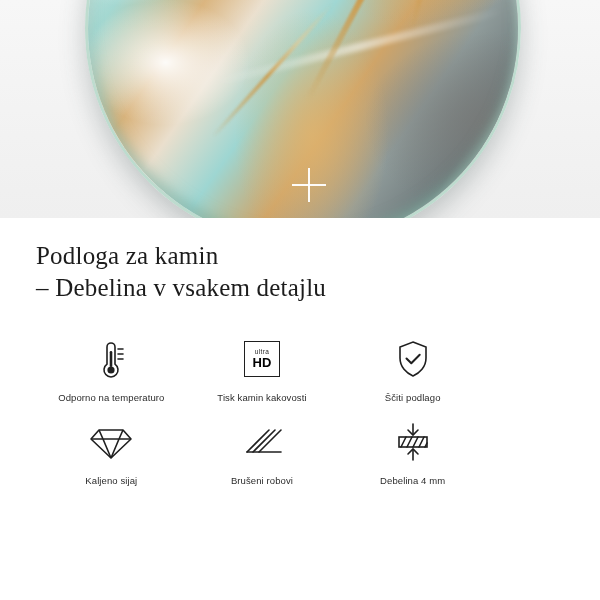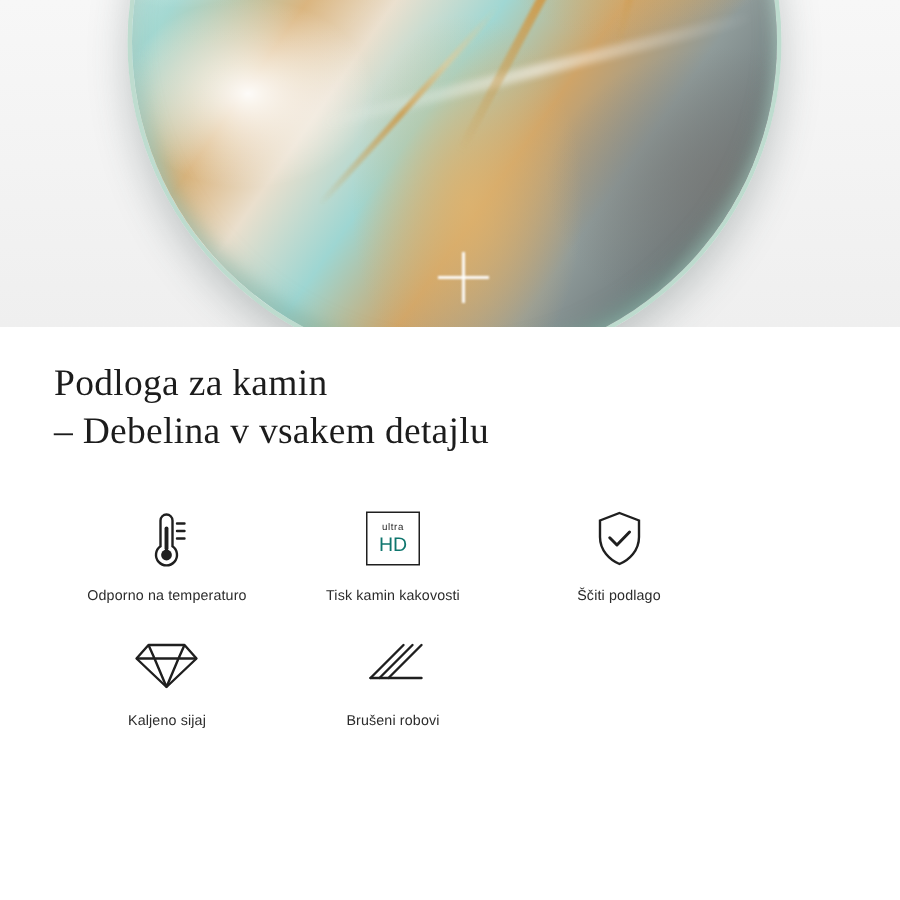--- a/index.html
+++ b/index.html
@@ -173,22 +173,22 @@
     justify-content: center;
     line-height: 1;
   }
   .hd-small {
     font-size: 6.5px;
     letter-spacing: .4px;
     color: #1f1f1f;
   }
   .hd-big {
     font-size: 13px;
-    font-weight: normal;
-    color: #0f766e;
+    font-weight: bold;
+    color: #000000;
     margin-top: 1px;
   }
 </style>
 </head>
 <body>
 
 <div class="page">
 
   <div class="hero">
     <div class="hero-bg"></div>
@@ -263,16 +263,29 @@
           <svg width="42" height="40" viewBox="0 0 42 40" fill="none" stroke="#1f1f1f" stroke-width="1.6" stroke-linecap="round">
             <path d="M6 30L28 8"></path>
             <path d="M12 30L34 8"></path>
             <path d="M18 30L40 8"></path>
             <path d="M6 30h34"></path>
           </svg>
         </div>
         <div class="feature-label">Brušeni robovi</div>
       </div>
 
+      <div class="feature">
+        <div class="feature-icon">
+          <svg width="44" height="44" viewBox="0 0 44 44" fill="none" stroke="#1f1f1f" stroke-width="1.6" stroke-linecap="round">
+            <path d="M22 4v10"></path>
+            <path d="M17 10l5 5 5-5"></path>
+            <path d="M22 40V30"></path>
+            <path d="M17 34l5-5 5 5"></path>
+            <rect x="8" y="17" width="28" height="10"></rect>
+            <path d="M10 27l5-10M16 27l5-10M22 27l5-10M28 27l5-10M34 27l2-4"></path>
+          </svg>
+        </div>
+        <div class="feature-label">Debelina 4 mm</div>
+      </div>
 
     </div>
   </div>
 </div>
 
 </body></html>

